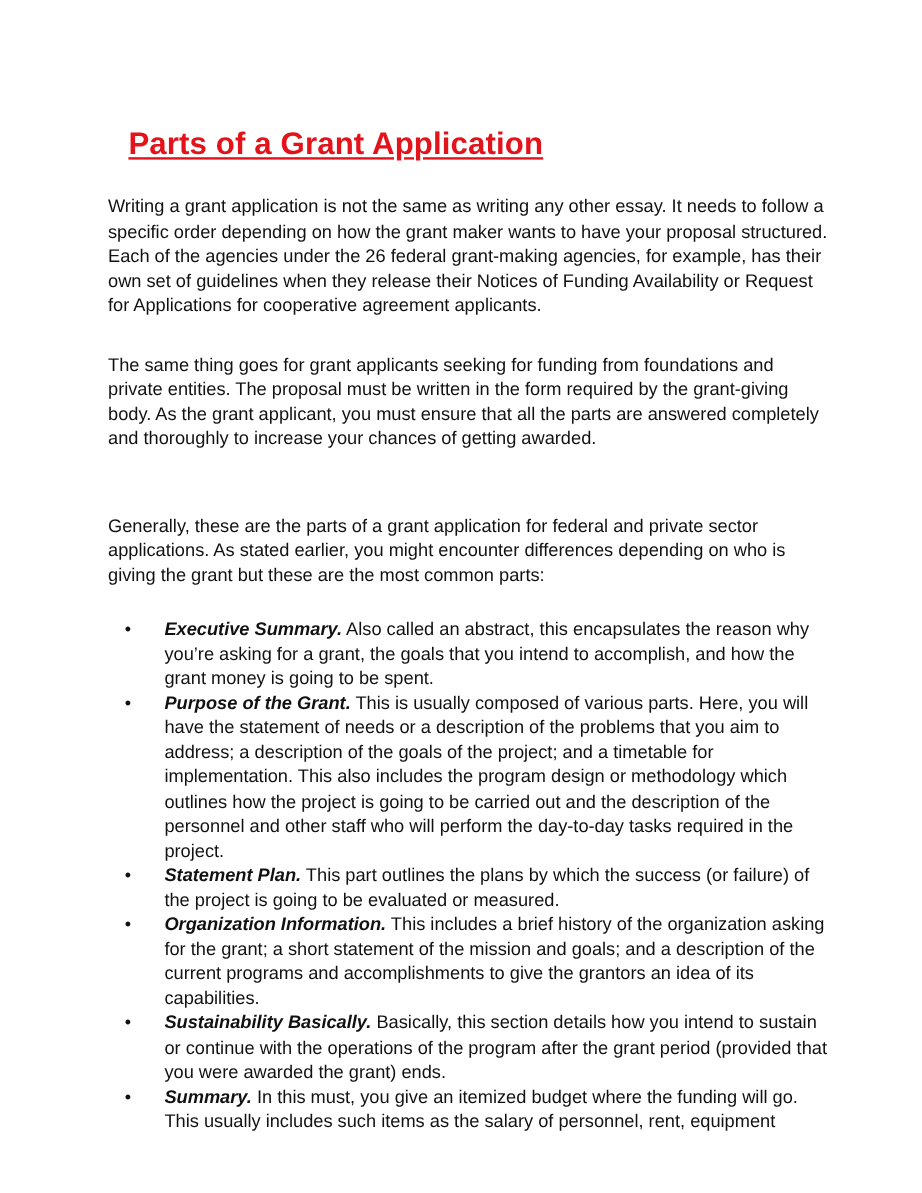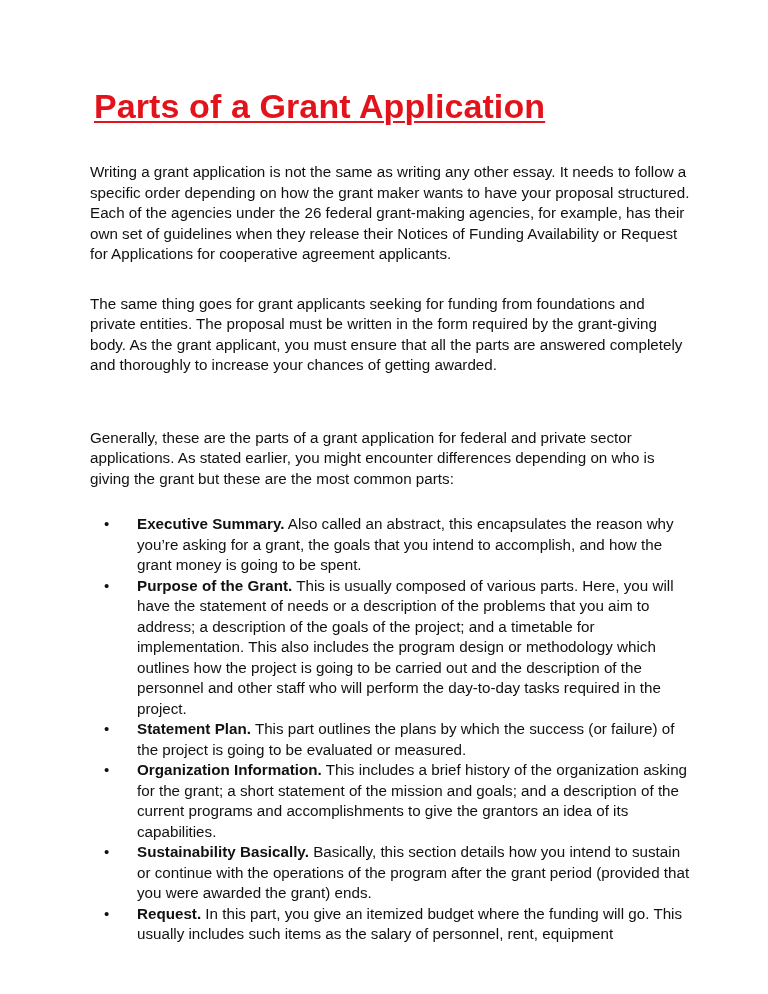--- a/index.html
+++ b/index.html
@@ -17,35 +17,35 @@
     }
     .page {
       position: absolute;
       left: 90px;
       top: 86px;
       width: 600px;
     }
     .title {
       font-family: "Liberation Sans", sans-serif;
       font-weight: bold;
-      font-size: 34px;
+      font-size: 26px;
       line-height: 32px;
       color: #e3131b;
       text-decoration: underline;
       text-decoration-thickness: 2px;
       text-underline-offset: 3px;
-      margin: 4px;
+      margin: 17px;
       letter-spacing: 0.1px;
     }
     .para {
       font-size: 15.2px;
       line-height: 20.5px;
       margin: 0;
     }
-    .p1 { margin-top: 40px; }
+    .p1 { margin-top: 28px; }
     .p2 { margin-top: 29px; }
     .p3 { margin-top: 52px; }
     .bullets {
       list-style: none;
       margin: 25px 0 0 0;
       padding: 0;
     }
     .bullet {
       position: relative;
       padding-left: 47px;
@@ -56,20 +56,21 @@
     }
     .bullet-dot {
       position: absolute;
       left: 14px;
       top: 0;
       font-size: 15px;
       line-height: 20.5px;
     }
     .bullet-term {
       font-weight: bold;
+      font-style: italic;
     }
   </style>
 </head>
 <body>
 
 <div class="page">
   <h1 class="title">Parts of a Grant Application</h1>
 
   <p class="para p1">Writing a grant application is not the same as writing any other essay. It needs to follow a specific order depending on how the grant maker wants to have your proposal structured. Each of the agencies under the 26 federal grant-making agencies, for example, has their own set of guidelines when they release their Notices of Funding Availability or Request for Applications for cooperative agreement applicants.</p>
   <p class="para p2">The same thing goes for grant applicants seeking for funding from foundations and private entities. The proposal must be written in the form required by the grant-giving body. As the grant applicant, you must ensure that all the parts are answered completely and thoroughly to increase your chances of getting awarded.</p>
@@ -91,16 +92,16 @@
     <li class="bullet">
       <span class="bullet-dot">•</span>
       <span class="bullet-term">Organization Information.</span><span> This includes a brief history of the organization asking for the grant; a short statement of the mission and goals; and a description of the current programs and accomplishments to give the grantors an idea of its capabilities.</span>
     </li>
     <li class="bullet">
       <span class="bullet-dot">•</span>
       <span class="bullet-term">Sustainability Basically.</span><span> Basically, this section details how you intend to sustain or continue with the operations of the program after the grant period (provided that you were awarded the grant) ends.</span>
     </li>
     <li class="bullet">
       <span class="bullet-dot">•</span>
-      <span class="bullet-term">Request.</span><span> In this part, you give an itemized budget where the funding will go. This usually includes such items as the salary of personnel, rent, equipment</span>
+      <span class="bullet-term">Summary.</span><span> In this must, you give an itemized budget where the funding will go. This usually includes such items as the salary of personnel, rent, equipment</span>
     </li>
   </ul>
 </div>
 
 </body></html>

